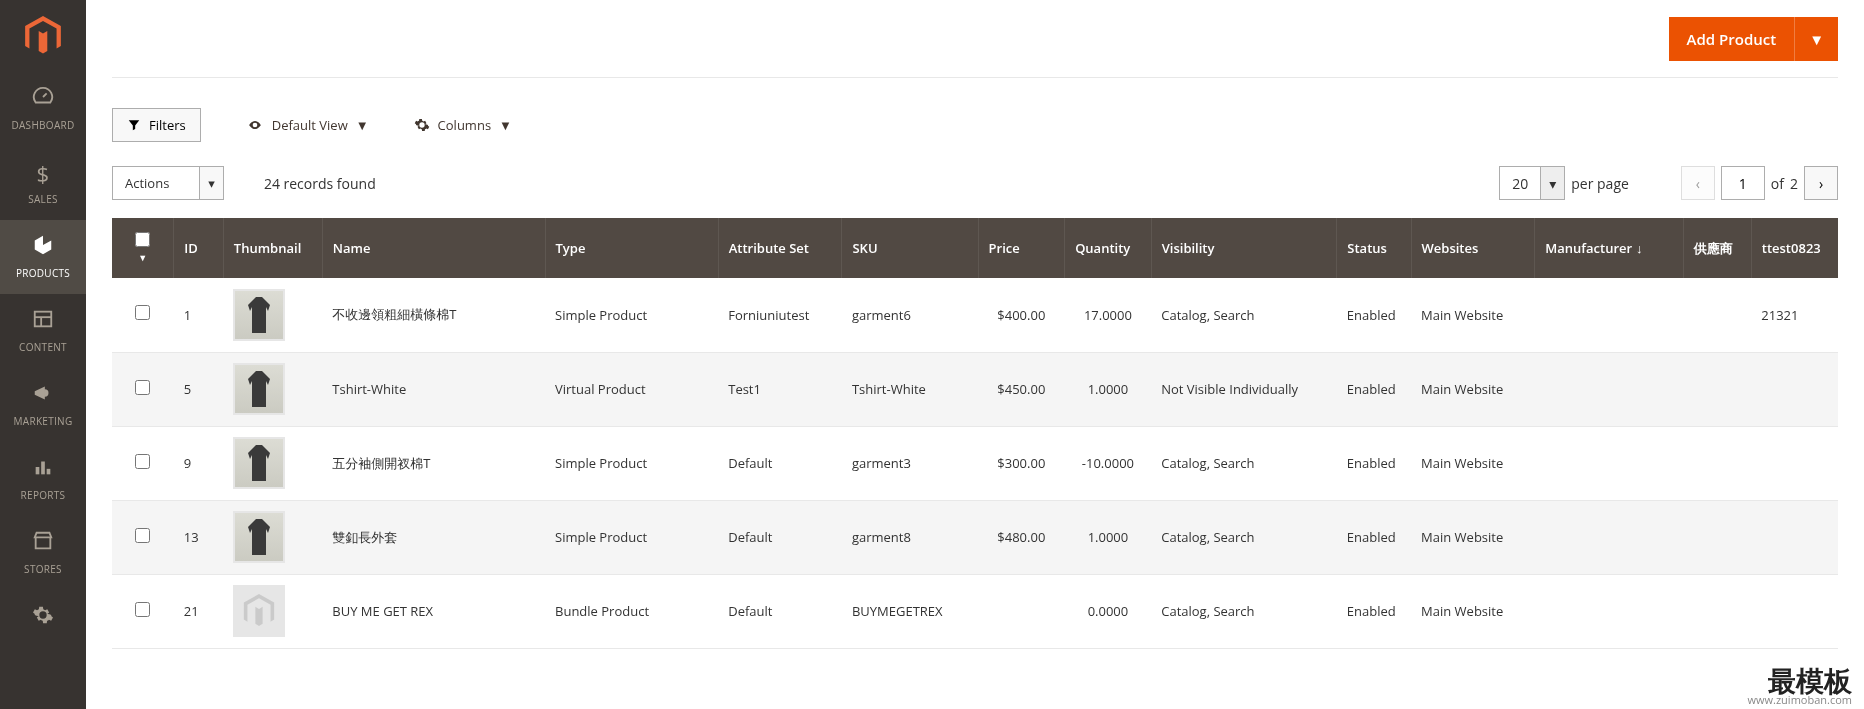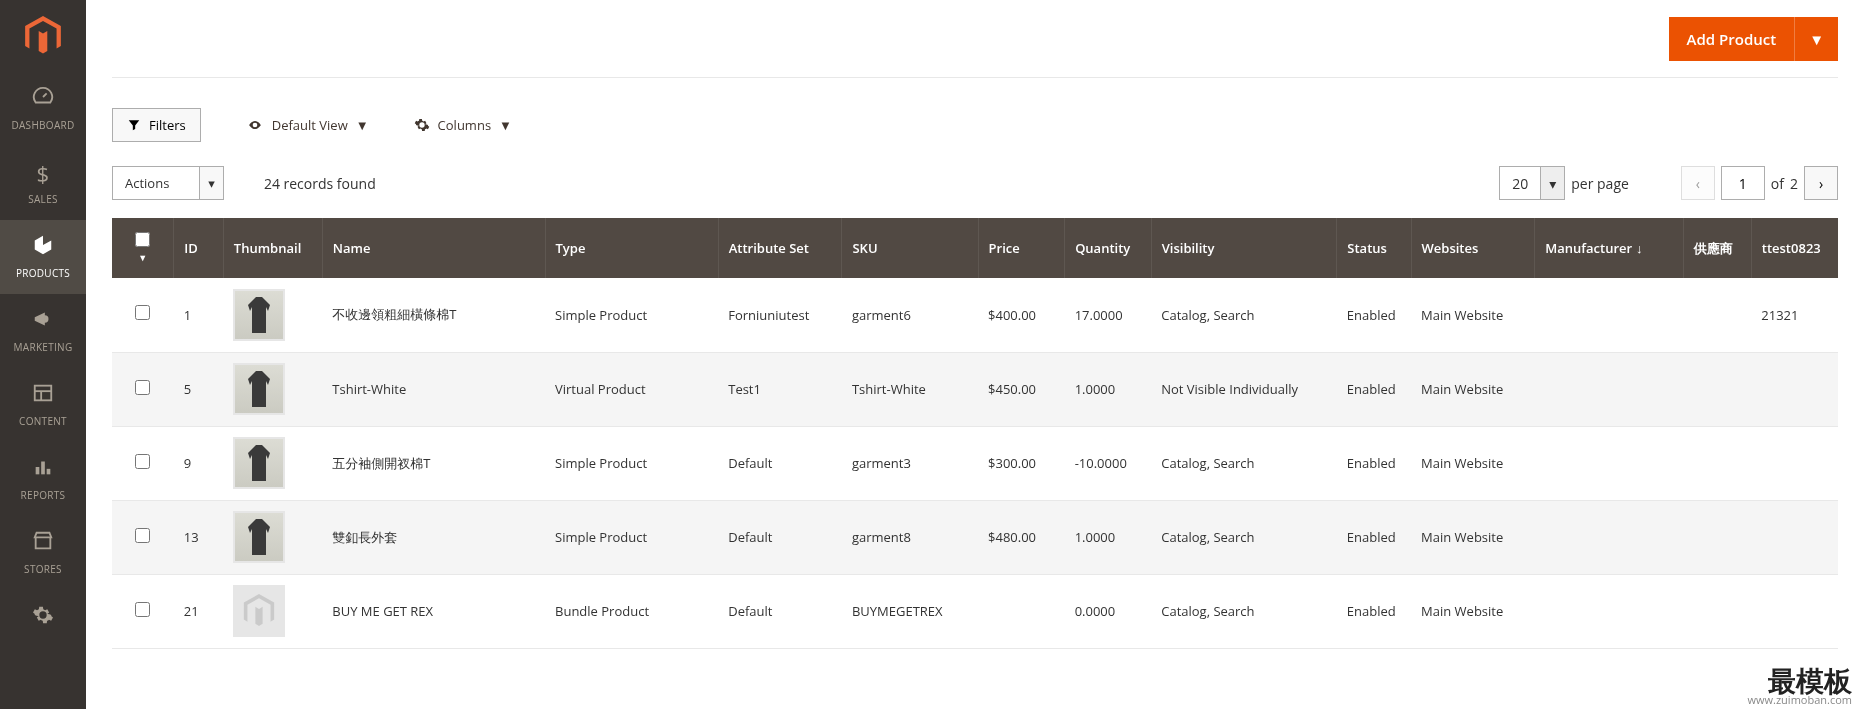--- a/index.html
+++ b/index.html
@@ -34,21 +34,21 @@
 table { width: 100%; border-collapse: collapse; table-layout: fixed; }
 thead th { background: #514943; color: #fff; font-weight: 600; font-size: 13px; text-align: left; padding: 14px 10px; border-right: 1px solid rgba(255,255,255,0.08); white-space: nowrap; }
 thead th:last-child { border-right: 0; }
 tbody td { padding: 8px 10px; border-bottom: 1px solid #e8e8e8; font-size: 13px; color: #333; vertical-align: middle; height: 74px; }
 tbody tr:nth-child(even) { background: #f5f5f5; }
 .chk { width: 15px; height: 15px; }
 .chk-head { display: flex; flex-direction: column; align-items: center; gap: 4px; }
 .thumb { width: 52px; height: 52px; background: #e6e6e6; display: flex; align-items: center; justify-content: center; }
 .thumb-img { width: 48px; height: 48px; background: linear-gradient(#dcdcd4, #cbcbc2); display: flex; align-items: center; justify-content: center; }
 .thumb-placeholder svg { width: 34px; height: 34px; opacity: 0.35; }
-.th-right { text-align: left; }
+.th-right { text-align: center; }
 .sort-ind { margin-left: 4px; }
 .th-chk { text-align: center; }
 .watermark { position: fixed; right: 12px; bottom: 4px; color: #222; font-family: 'SimHei', sans-serif; font-size: 28px; font-weight: 700; line-height: 1; text-align: right; }
 .watermark .sub { font-size: 11px; opacity: 0.55; font-weight: 400; text-align: center; }
 </style>
 </head>
 <body>
 
 <div class="sidebar">
   <div class="sidebar-logo">
@@ -67,32 +67,32 @@
       <span class="ic">$</span>
       <span>SALES</span>
     </div>
   <div class="sidebar-item active">
       <span class="ic"><svg width="22" height="22" viewBox="0 0 24 24" fill="currentColor">
           <path d="M12 2 L21 7 L21 17 L12 22 L3 17 L3 7 Z M12 2 L12 12 L21 7 M12 12 L3 7 M12 12 L12 22"></path>
         </svg></span>
       <span>PRODUCTS</span>
     </div>
   <div class="sidebar-item">
-      <span class="ic"><svg width="22" height="22" viewBox="0 0 24 24" fill="currentColor">
-          <path d="M3 10 L14 5 L14 19 L3 14 Z M14 8 a4 4 0 0 1 0 8"></path>
-        </svg></span>
-      <span>MARKETING</span>
-    </div>
-  <div class="sidebar-item">
       <span class="ic"><svg width="22" height="22" viewBox="0 0 24 24" fill="none" stroke="currentColor" stroke-width="2">
           <rect x="3" y="4" width="18" height="16"></rect>
           <line x1="3" y1="10" x2="21" y2="10"></line>
           <line x1="10" y1="10" x2="10" y2="20"></line>
         </svg></span>
       <span>CONTENT</span>
+    </div>
+  <div class="sidebar-item">
+      <span class="ic"><svg width="22" height="22" viewBox="0 0 24 24" fill="currentColor">
+          <path d="M3 10 L14 5 L14 19 L3 14 Z M14 8 a4 4 0 0 1 0 8"></path>
+        </svg></span>
+      <span>MARKETING</span>
     </div>
   <div class="sidebar-item">
       <span class="ic"><svg width="22" height="22" viewBox="0 0 24 24" fill="currentColor">
           <rect x="4" y="12" width="4" height="8"></rect>
           <rect x="10" y="6" width="4" height="14"></rect>
           <rect x="16" y="14" width="4" height="6"></rect>
         </svg></span>
       <span>REPORTS</span>
     </div>
   <div class="sidebar-item">

